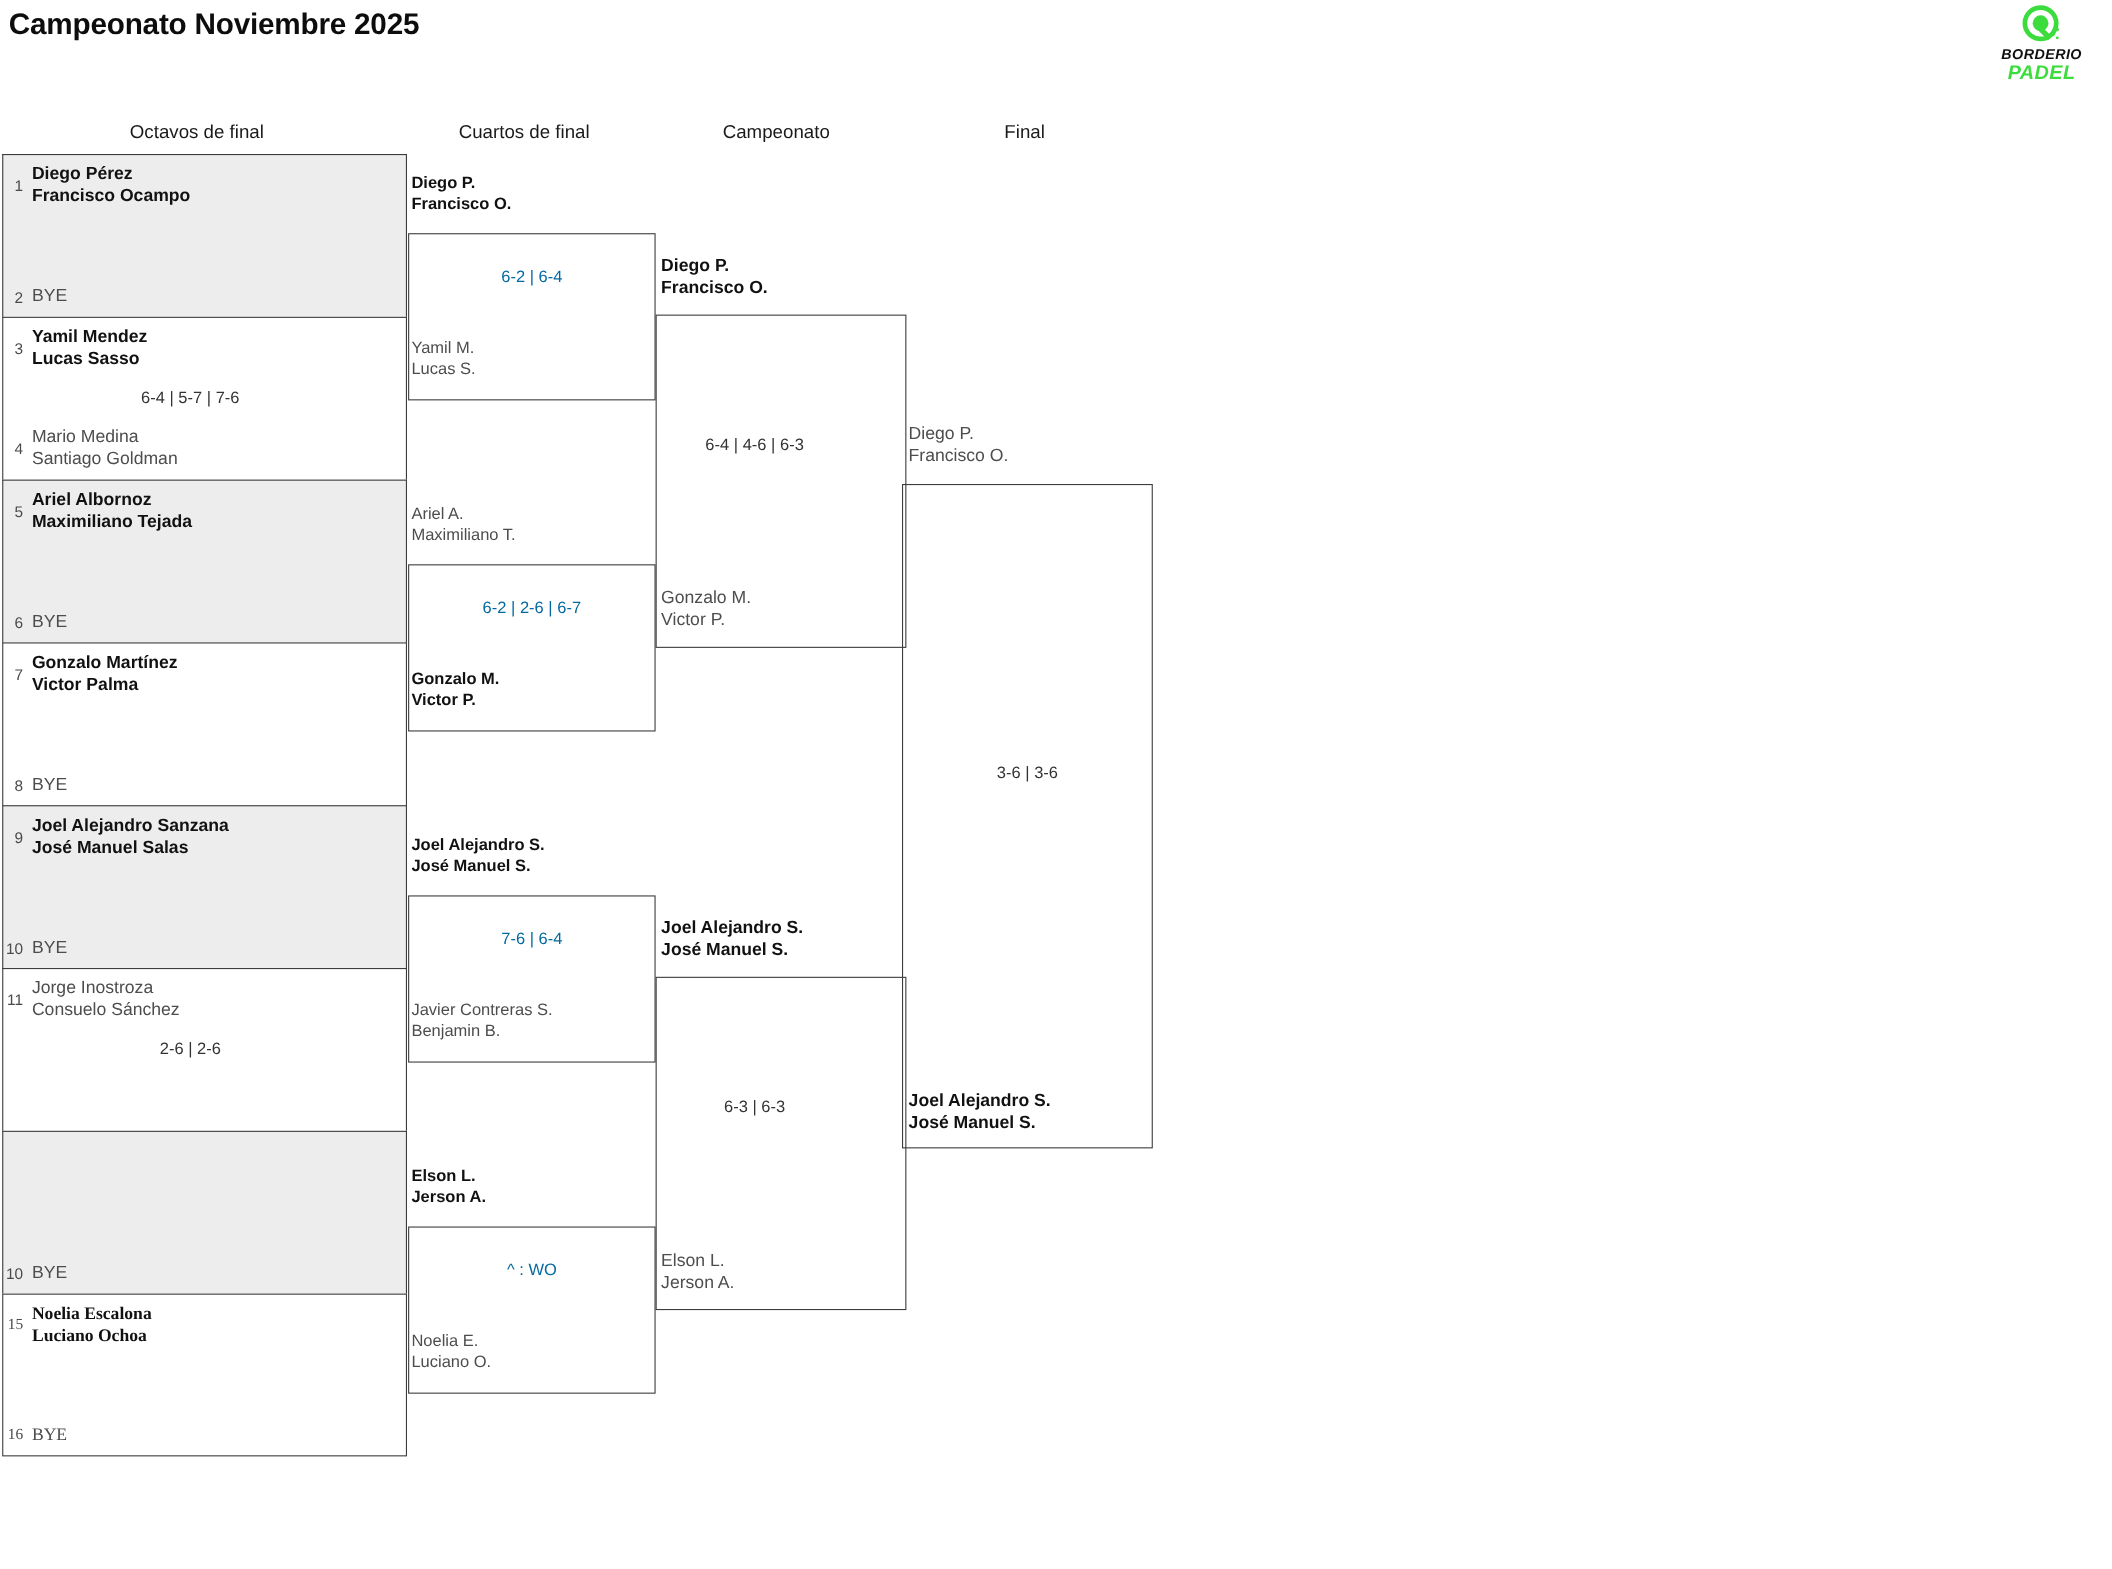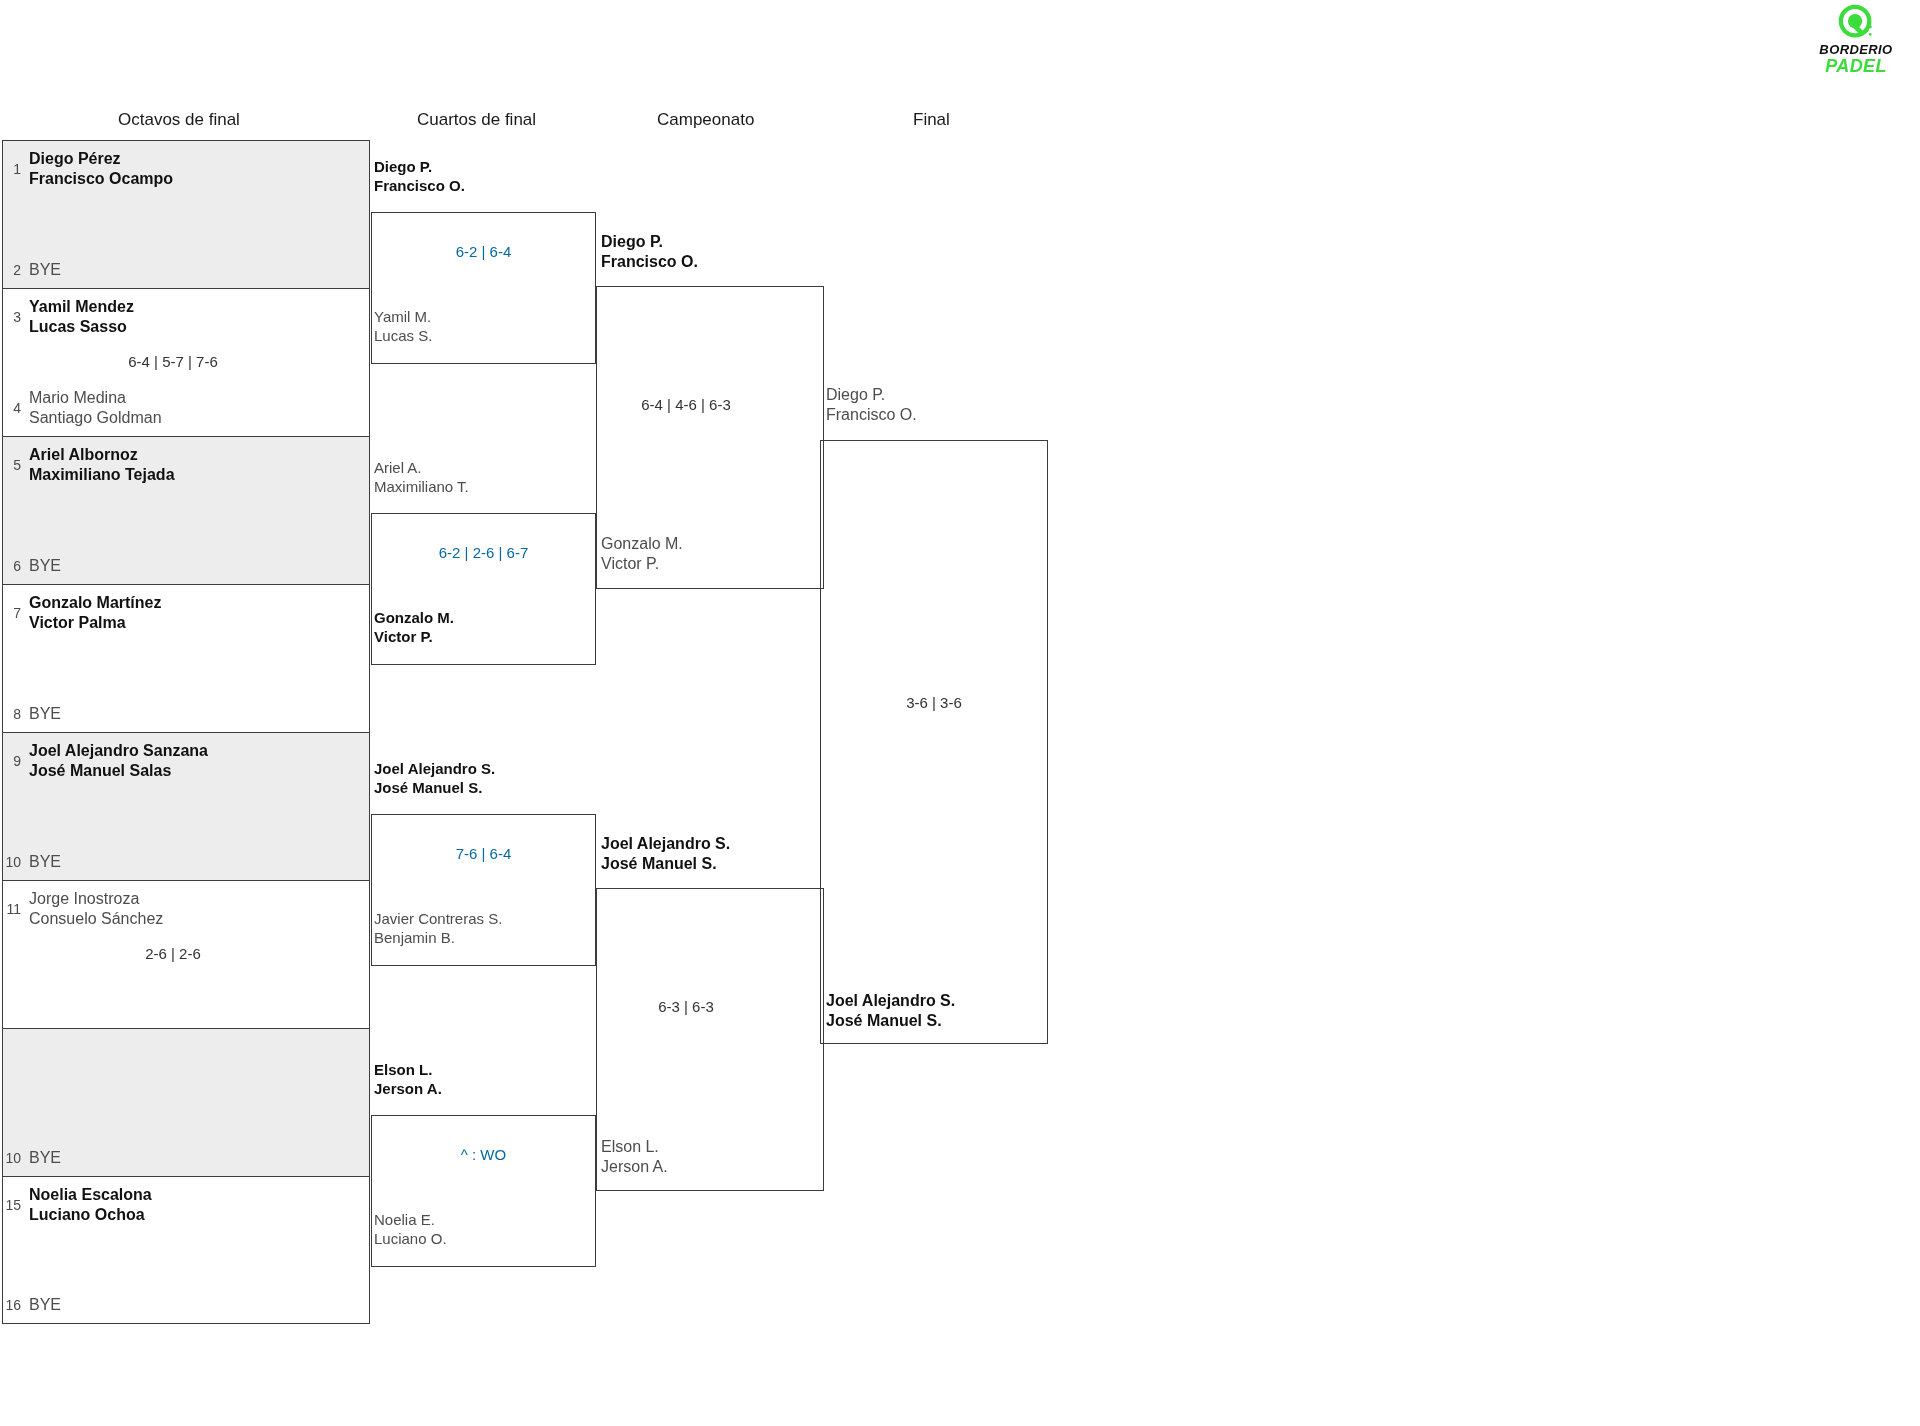--- a/index.html
+++ b/index.html
@@ -23,21 +23,21 @@
 
   
   .round-head { position: absolute; font-size: 17px; font-weight: 400; color: #1a1a1a; top: 110px; white-space: nowrap; }
 
   
   .r1-col { position: absolute; left: 2px; top: 140px; width: 368px; }
   .r1-pair {
     position: relative; width: 368px; height: 148px;
     border: 1px solid #3c3c3c; border-bottom: none;
   }
-  .r1-pair:last-child { border-bottom: 1px solid #3c3c3c; }
+  .r1-pair:last-child { border-bottom: 1px solid #3c3c3c; font-family: Liberation Serif, serif; }
   .r1-pair.shaded { background: #ededed; }
   .r1-slot { position: absolute; left: 0; width: 100%; display: flex; align-items: flex-start; }
   .r1-slot.top { top: 8px; }
   .r1-slot.bot { bottom: 8px; }
   .seed-no { width: 26px; text-align: right; padding-right: 8px; font-size: 14px; color: #4a4a4a; line-height: 20px; flex: none; }
   .seed-no.two-line { line-height: 20px; padding-top: 10px; }
   .names { font-size: 16px; line-height: 20px; }
   .names.win { font-weight: 700; color: #111111; }
   .names.lose { font-weight: 400; color: #4d4d4d; }
   .names.bye { font-weight: 400; color: #4d4d4d; font-size: 16px; }
@@ -66,20 +66,21 @@
   .r4-label.win { font-weight: 700; color: #111; }
   .r4-label.lose { font-weight: 400; color: #4d4d4d; }
   .r4-score { position: absolute; width: 228px; text-align: center; font-size: 15px; color: #333; }
 </style>
 </head>
 <body>
 
 <div id="root">
 
   <div class="title-block">
+    <div class="title-line">Campeonato Noviembre 2025</div>
   </div>
 
   <div class="logo">
     <div class="logo-mark">
       <svg viewBox="0 0 40 40" width="38" height="38" aria-hidden="true">
         <circle cx="19" cy="18" r="15" fill="none" stroke="#3ddc3d" stroke-width="4.5"></circle>
         <circle cx="19" cy="18" r="7.5" fill="#3ddc3d"></circle>
         <rect x="17" y="18" width="18" height="5" fill="#3ddc3d" transform="rotate(45 17 18)"></rect>
         <circle cx="31" cy="28" r="2" fill="#3ddc3d"></circle>
         <circle cx="35" cy="24" r="1.6" fill="#3ddc3d"></circle>

